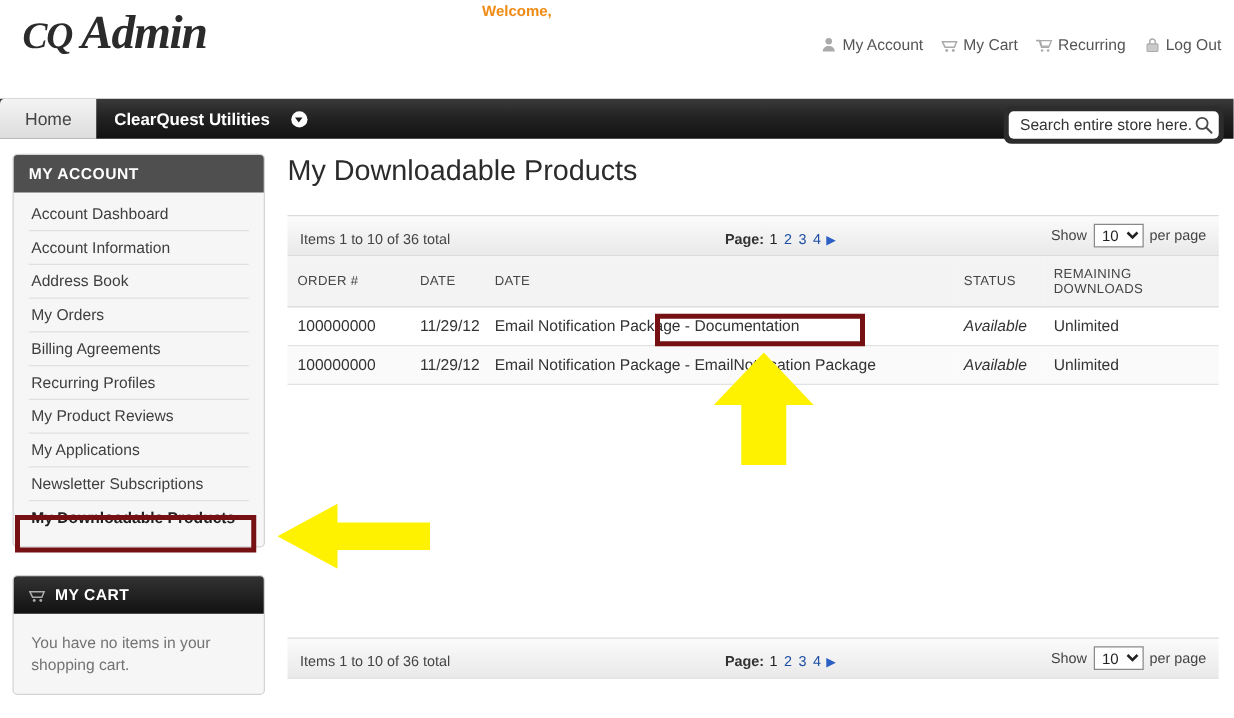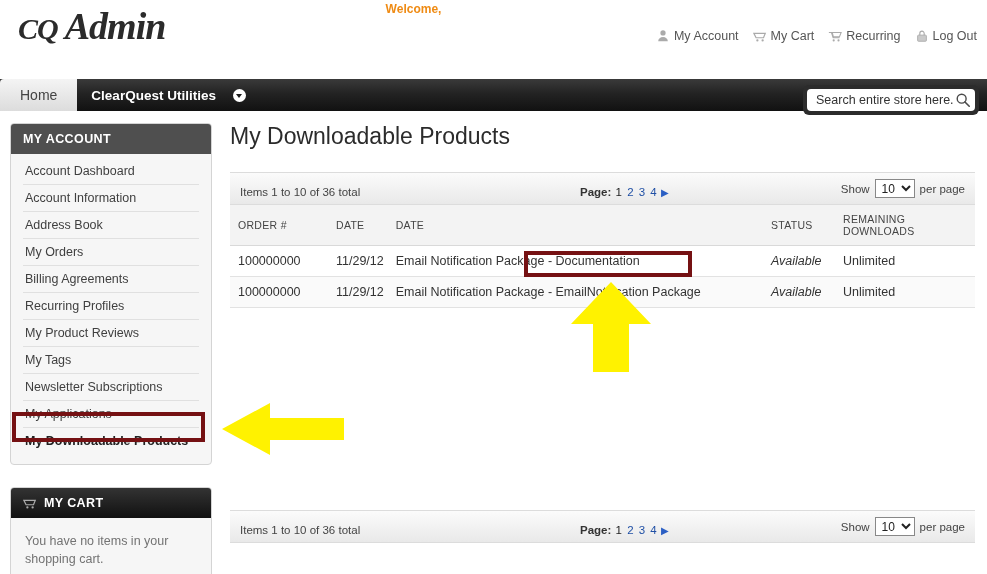--- a/index.html
+++ b/index.html
@@ -266,27 +266,24 @@
             <li>
                 <a href="#">Billing Agreements</a>
               </li>
             <li>
                 <a href="#">Recurring Profiles</a>
               </li>
             <li>
                 <a href="#">My Product Reviews</a>
               </li>
             <li>
-                <a href="#">My Tags</a>
+                <a href="#">My Applications</a>
               </li>
             <li>
                 <a href="#">Newsletter Subscriptions</a>
-              </li>
-            <li>
-                <a href="#">My Applications</a>
               </li>
             <li class="current">
                 <a href="#">My Downloadable Products</a>
               </li>
           </ul>
         </div>
       </div>
 
       <div class="block">
         <div class="block-title dark">

